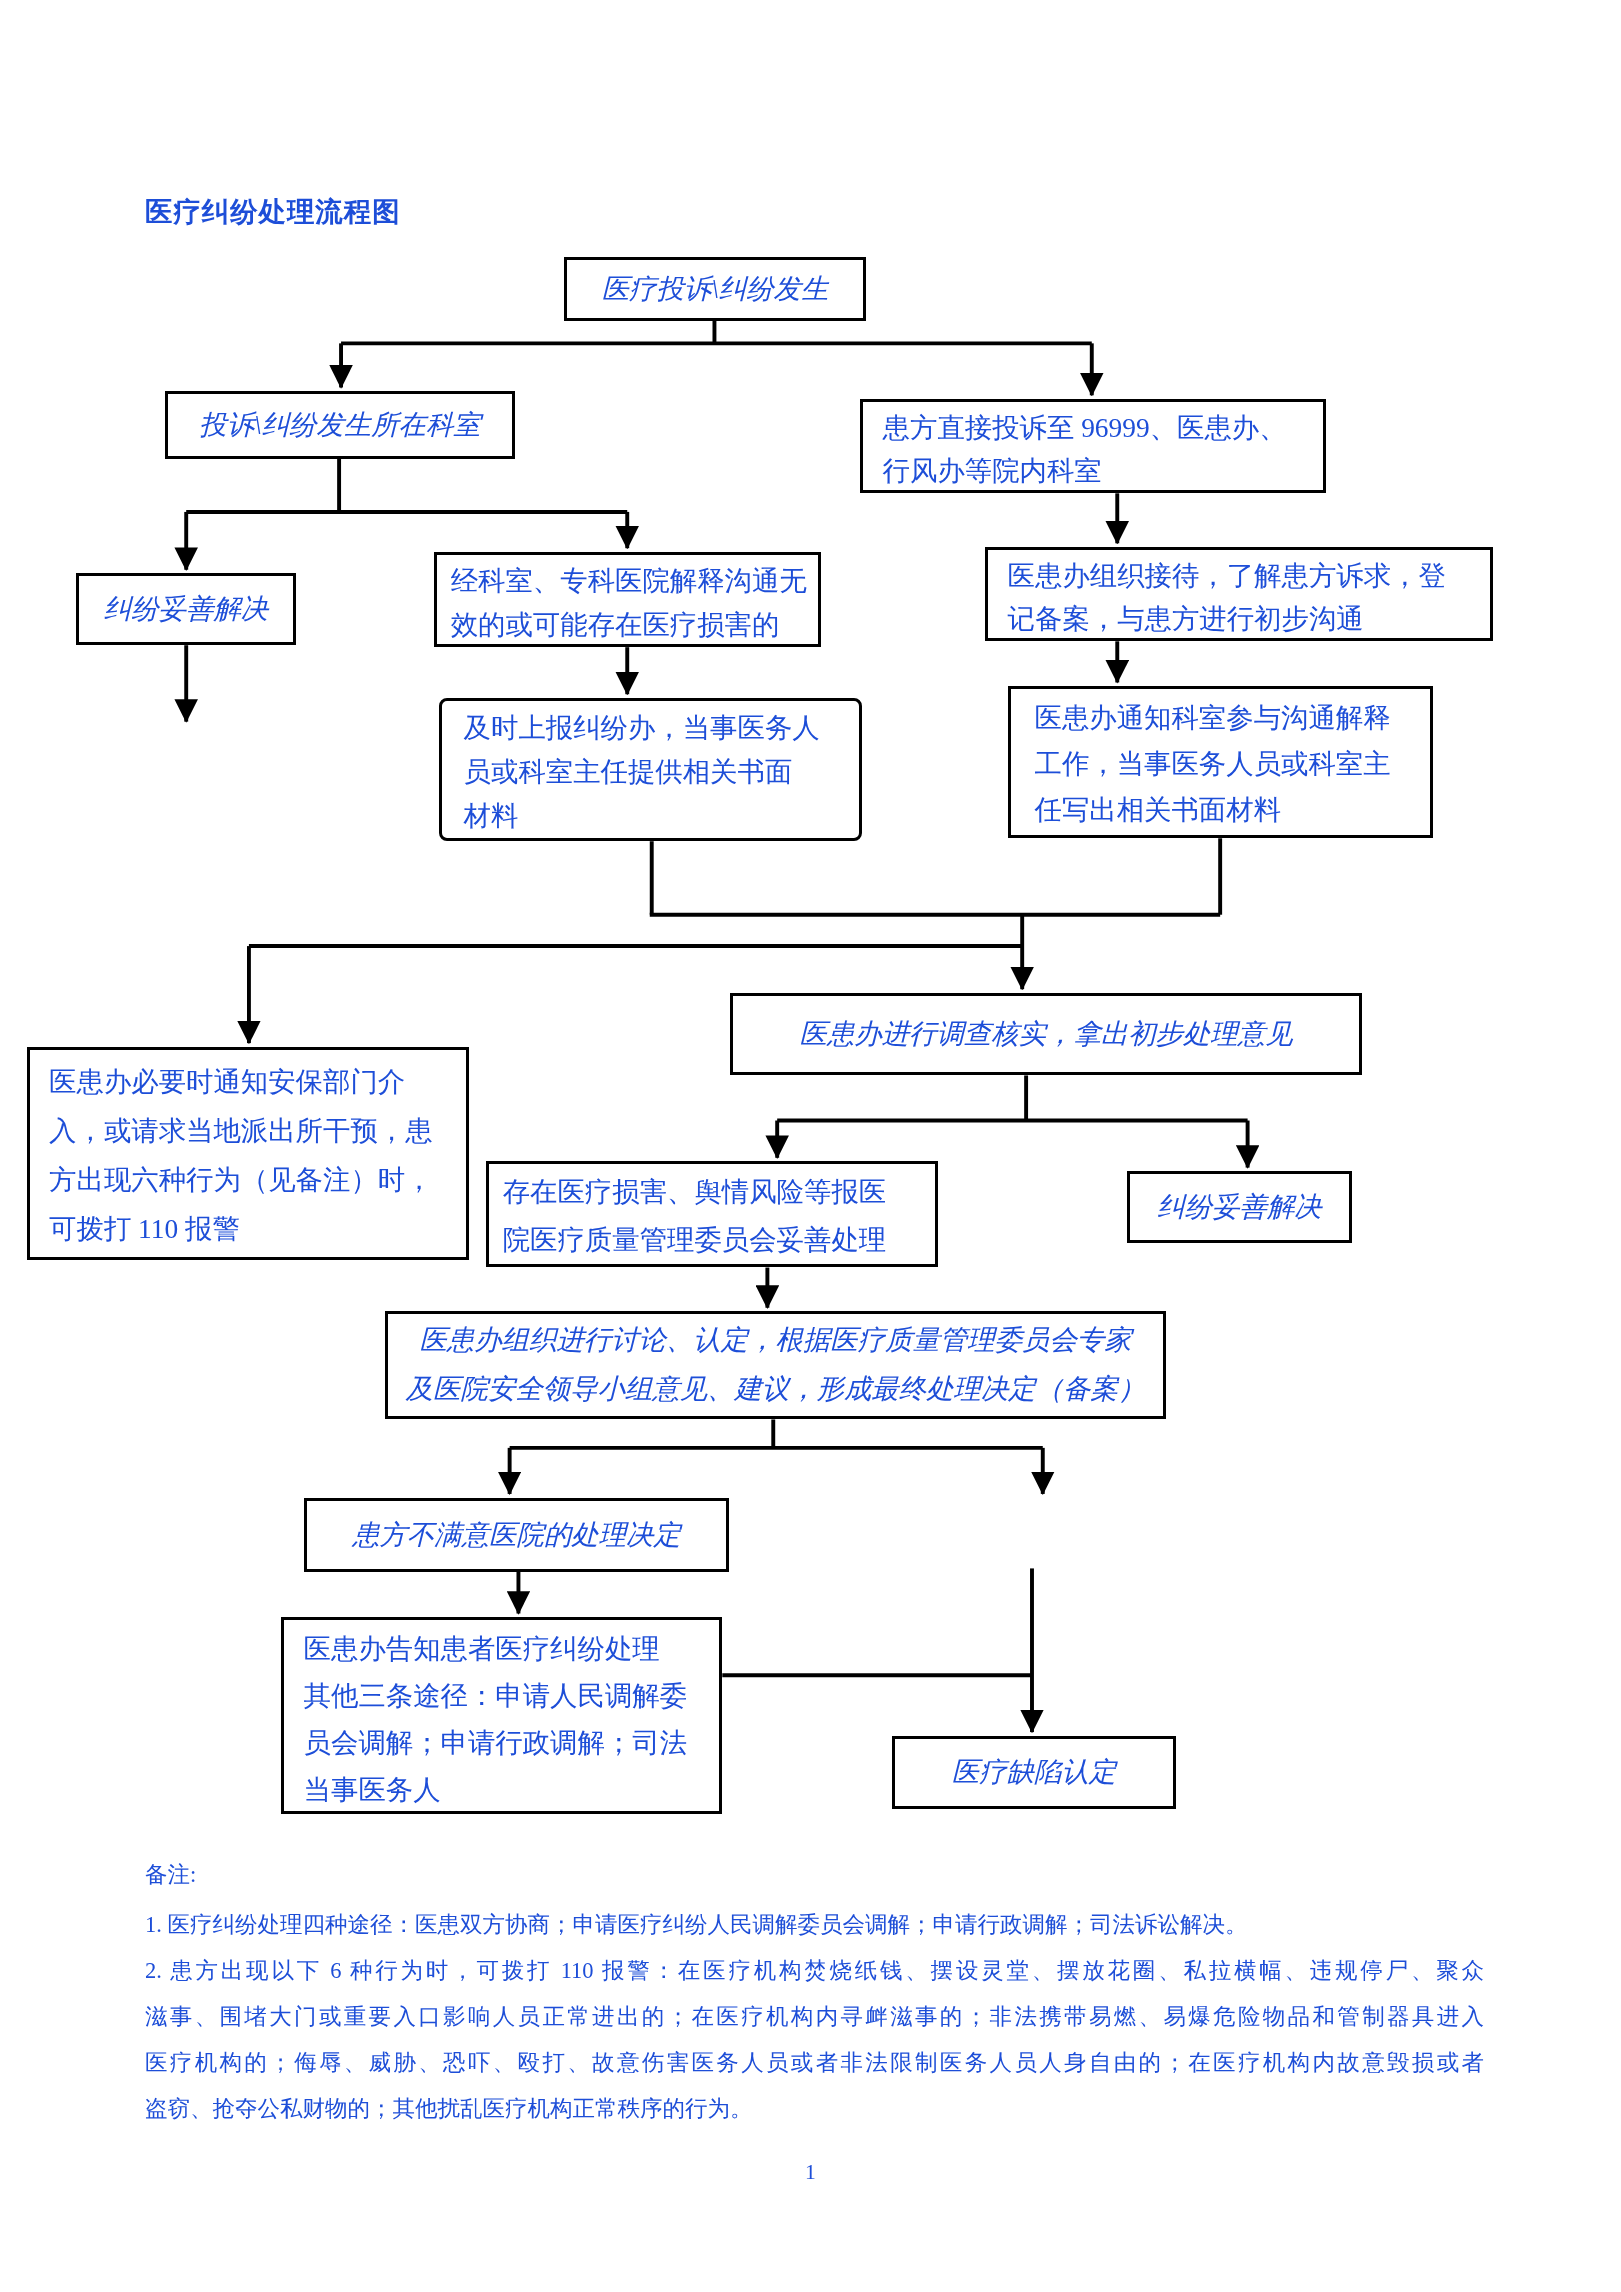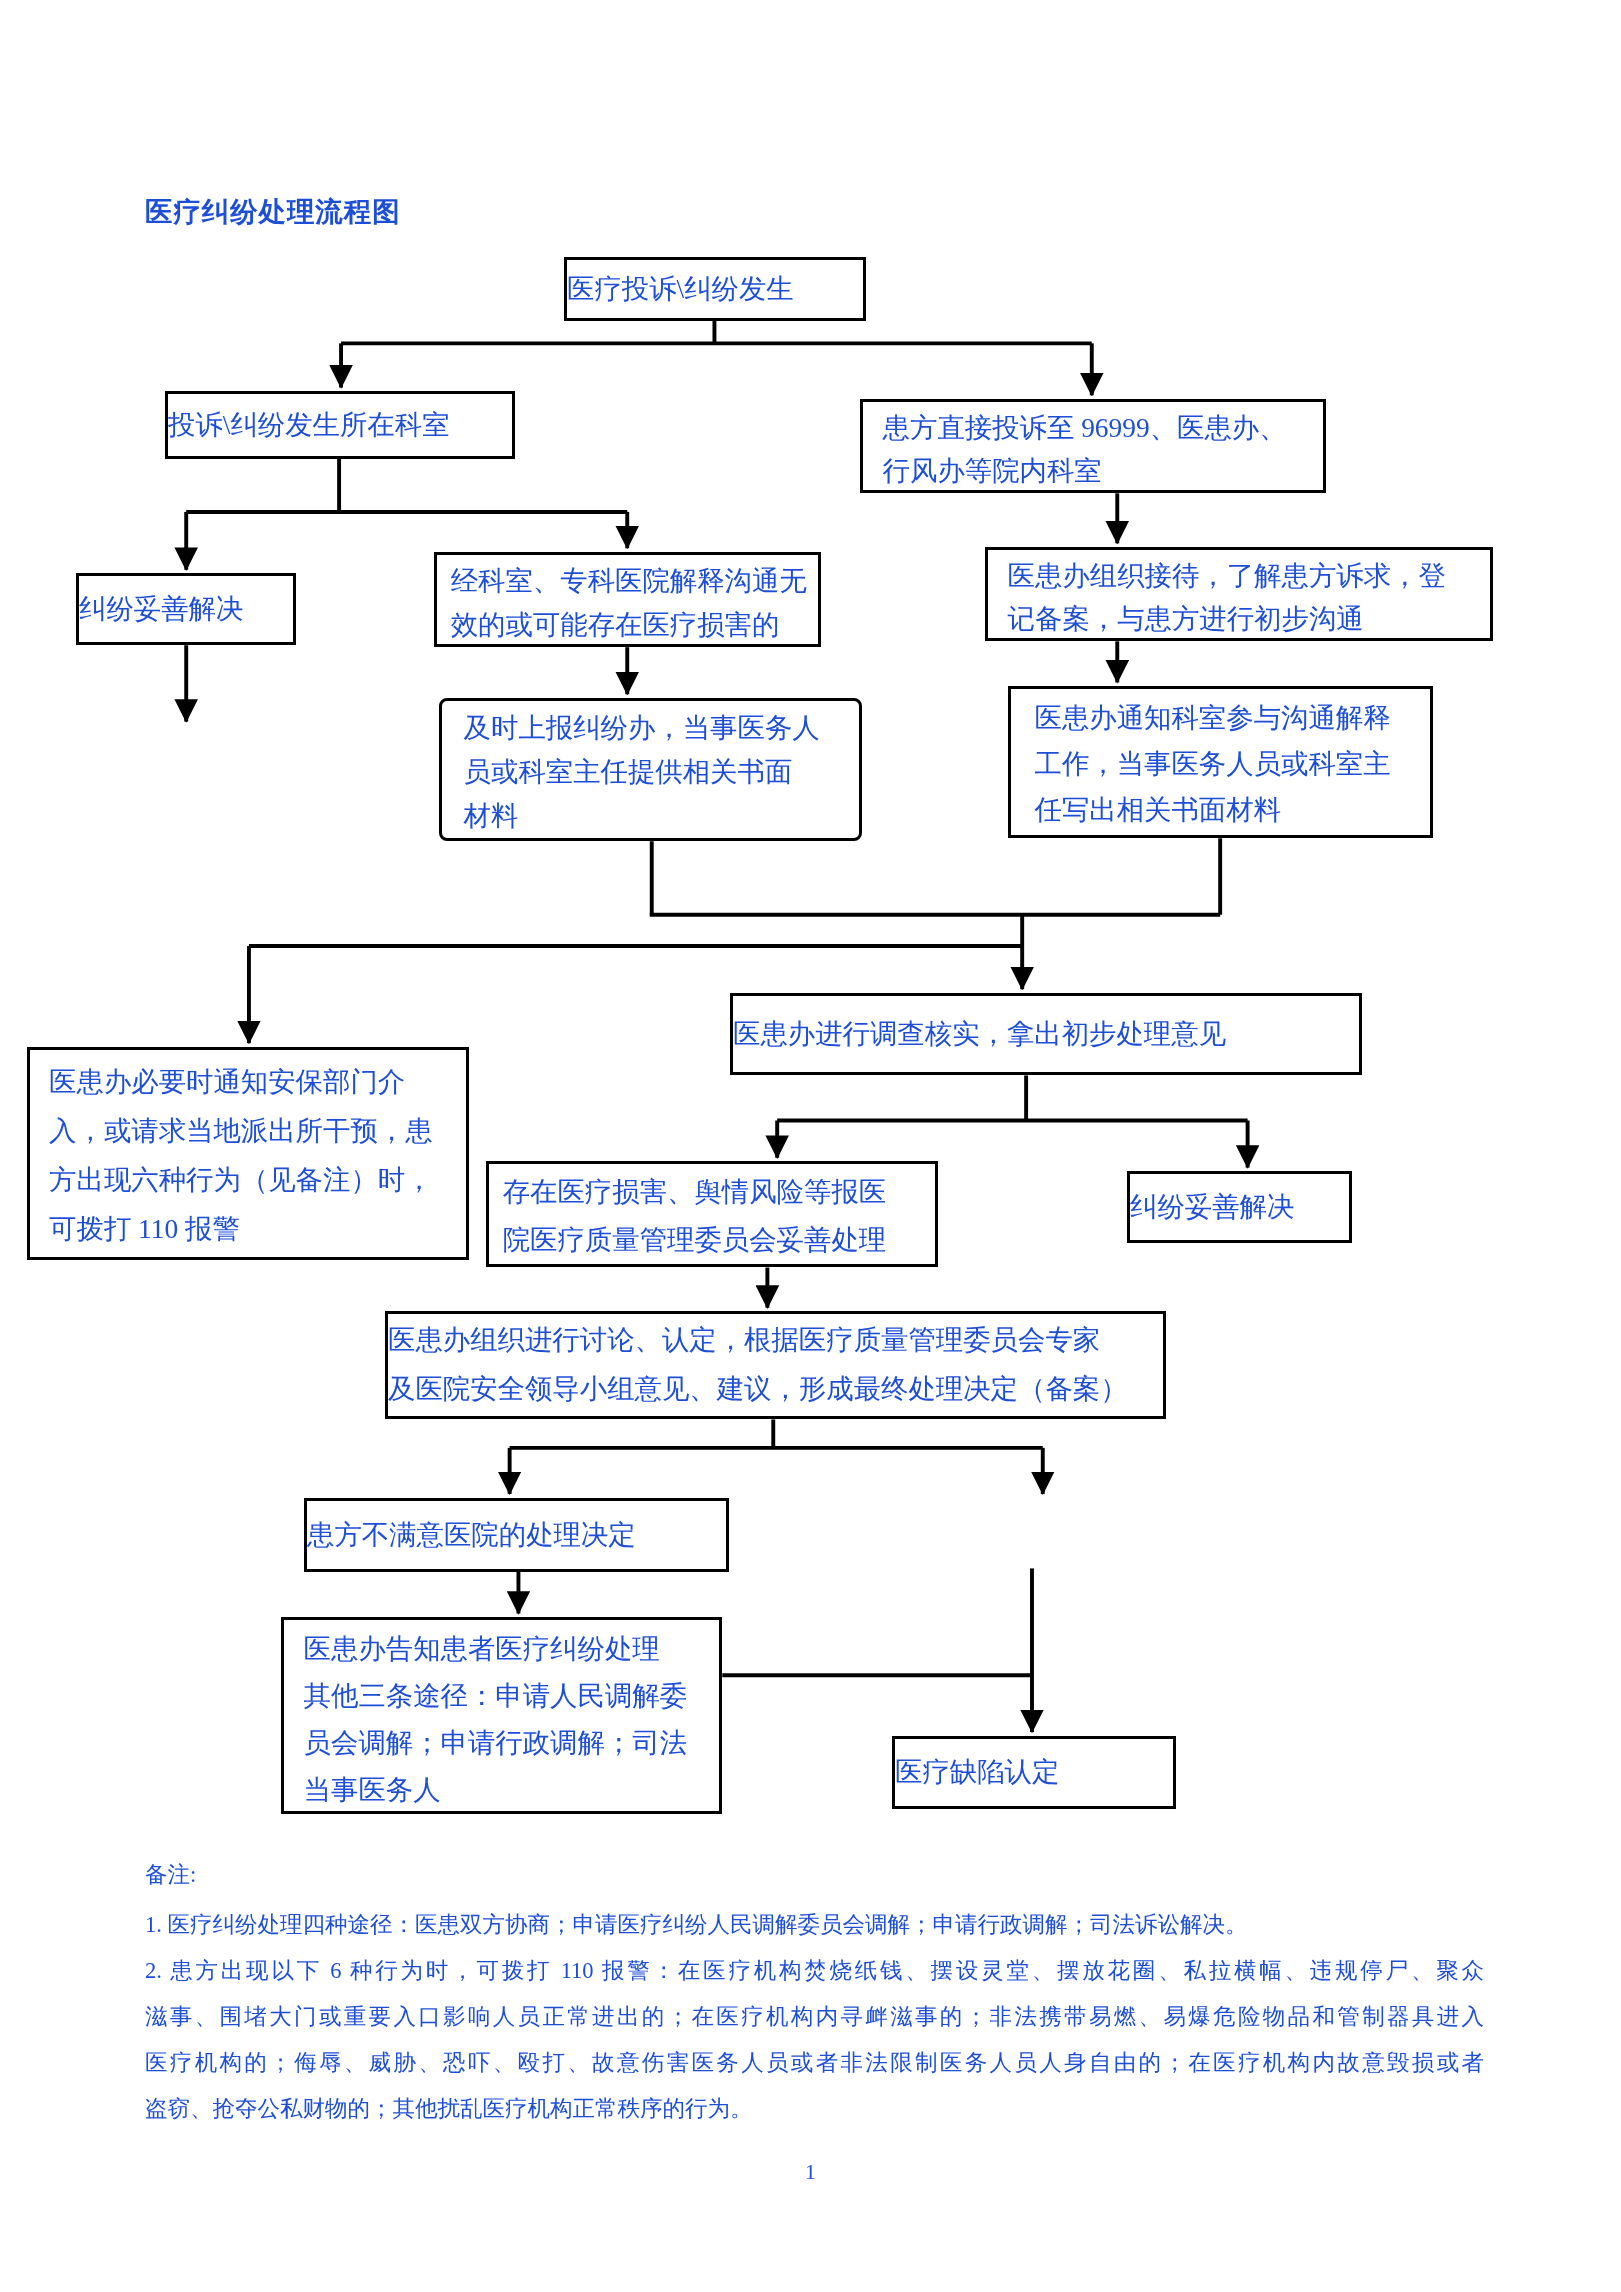--- a/index.html
+++ b/index.html
@@ -17,21 +17,21 @@
     font-size:27.4px;font-weight:bold;letter-spacing:1px;
   }
   svg.connectors{position:absolute;left:0;top:0;}
   svg.connectors path{fill:none;stroke:#000;stroke-width:4;}
   .node{
     position:absolute;box-sizing:border-box;
     border:3.9px solid #000;background:#fff;
     font-size:27.4px;line-height:43px;
   }
   .node .ln{white-space:nowrap;}
-  .node.center{display:flex;flex-direction:column;justify-content:center;text-align:left;}
+  .node.center{display:flex;flex-direction:column;justify-content:center;text-align:center;font-style:italic;}
   
   #n-a{left:564px;top:257px;width:302px;height:64px;}
   #n-b{left:165px;top:391px;width:350px;height:68px;}
   #n-c{left:860px;top:399px;width:466px;height:94px;padding:4.9px 7.8px 0 19.6px;line-height:43px;}
   #n-d{left:76px;top:573px;width:220px;height:72px;}
   #n-e{left:434px;top:552px;width:387px;height:95px;padding:3.9px 5.9px 0 13.7px;line-height:44px;}
   #n-f{left:34px;top:725px;width:358px;height:113px;padding:5.9px 3.9px 0 17.6px;line-height:49px;}
   #n-g{left:439px;top:698px;width:423px;height:143px;padding:4.9px 5.9px 0 21.6px;line-height:44px;border-radius:8px;}
   #n-h{left:985px;top:547px;width:508px;height:94px;padding:4.9px 7.8px 0 19.6px;line-height:43px;}
   #n-i{left:1008px;top:686px;width:425px;height:152px;padding:5.9px 5.9px 0 23.5px;line-height:46px;}

